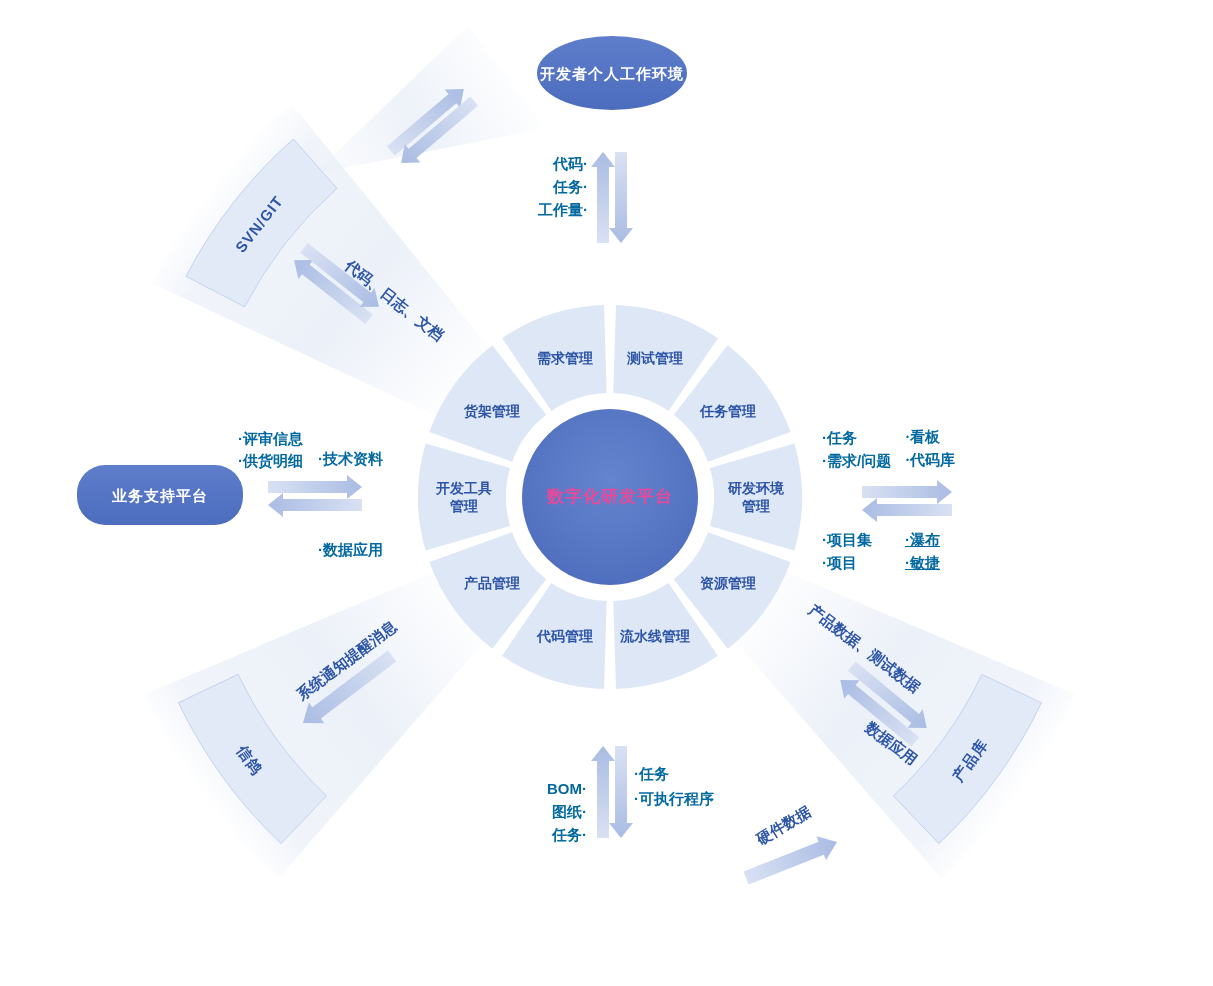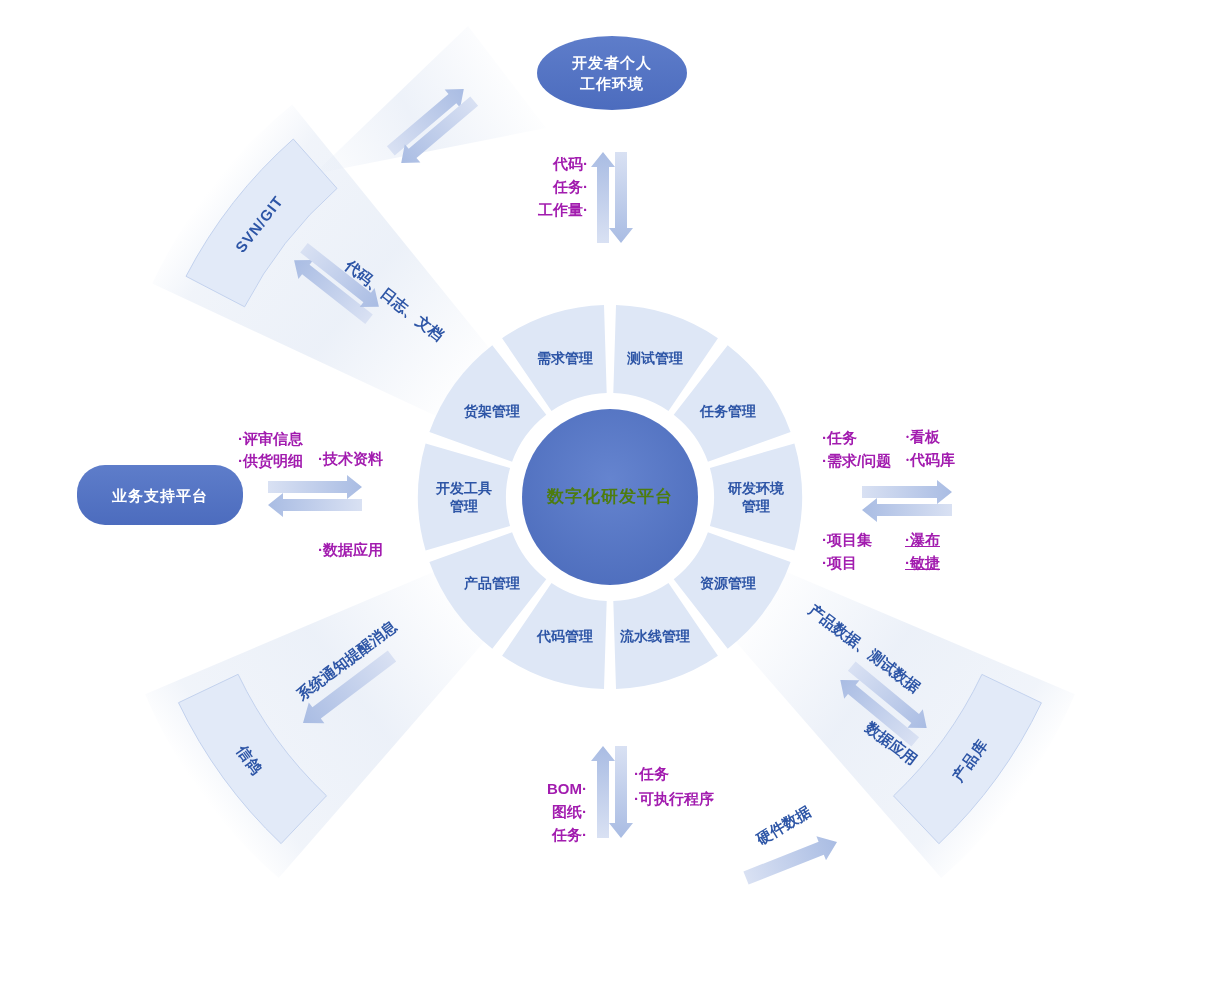--- a/index.html
+++ b/index.html
@@ -6,29 +6,29 @@
   .canvas{
     position:relative;width:1213px;height:986px;background:#ffffff;overflow:hidden;
     font-family:"Liberation Sans","DejaVu Sans",sans-serif;
   }
   .canvas svg{position:absolute;left:0;top:0;font-family:inherit;}
   .ring-seg{fill:#dee7f6;}
   .seg-label{font-weight:700;font-size:14px;fill:#2d55a6;}
   .band{fill:#e2eaf8;stroke:#c3d2ee;stroke-width:1;}
   .band-label{font-weight:700;font-size:15px;fill:#2d55a6;letter-spacing:1px;}
   .pill{
-    position:absolute;display:flex;flex-direction:column;align-items:center;justify-content:center;
+    position:absolute;display:flex;flex-direction:row;align-items:center;justify-content:center;
     background:linear-gradient(180deg,#5e7dca,#4c6cbe);color:#fff;font-weight:700;font-size:15px;
     text-align:center;border-radius:28px;letter-spacing:1px;line-height:1.4;
   }
   .pill.oval{border-radius:50%;}
-  .lbl{position:absolute;color:#a21caf;font-weight:700;font-size:15px;line-height:23px;white-space:nowrap;}
+  .lbl{position:absolute;color:#0369a1;font-weight:700;font-size:15px;line-height:23px;white-space:nowrap;}
   .lbl.ra{text-align:right;}
   .rot{position:absolute;color:#2d55a6;font-weight:700;font-size:15px;white-space:nowrap;}
-  .hub-label{position:absolute;color:#4d7c0f;font-weight:700;font-size:17px;text-align:center;letter-spacing:1px;line-height:36px;}
+  .hub-label{position:absolute;color:#ec4899;font-weight:700;font-size:17px;text-align:center;letter-spacing:1px;line-height:36px;}
 </style>
 </head>
 <body>
 
 <div class="canvas">
 
   <svg id="diagram-svg" width="1213" height="986" viewBox="0 0 1213 986">
     <defs id="svg-defs">
       <radialGradient id="hubGrad" cx="50%" cy="40%" r="75%">
         <stop offset="0" stop-color="#6584cf"></stop>

